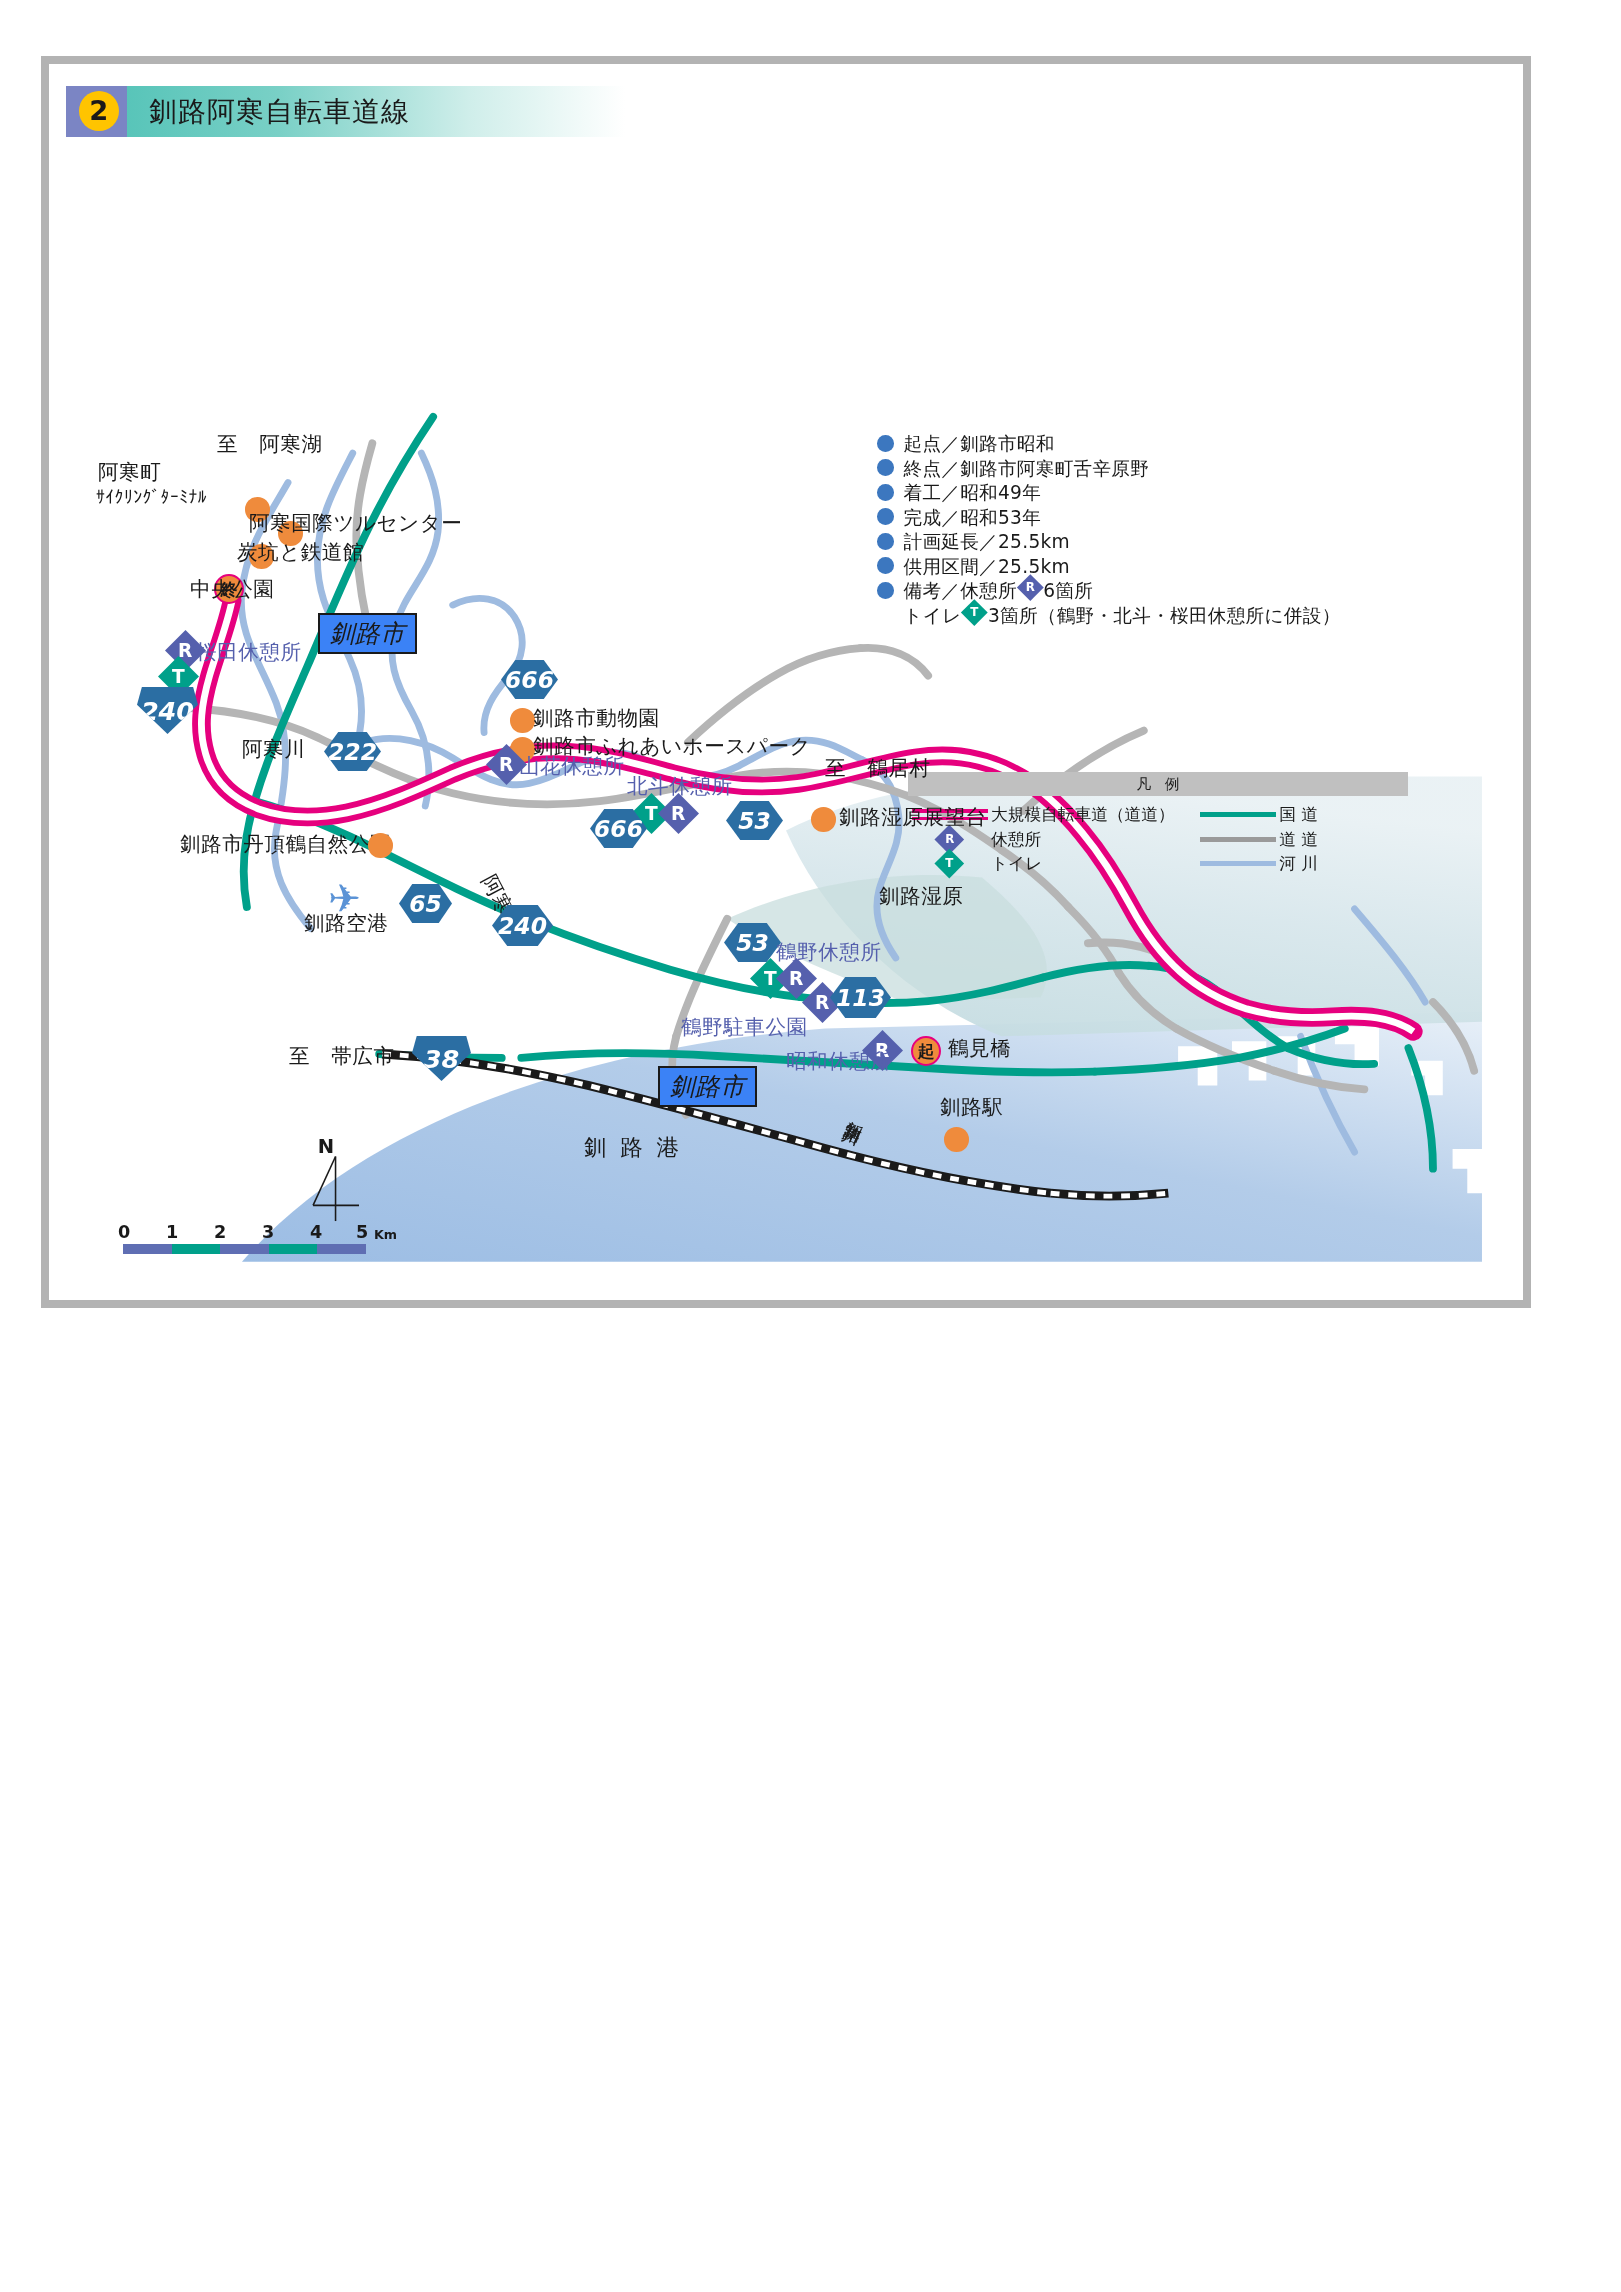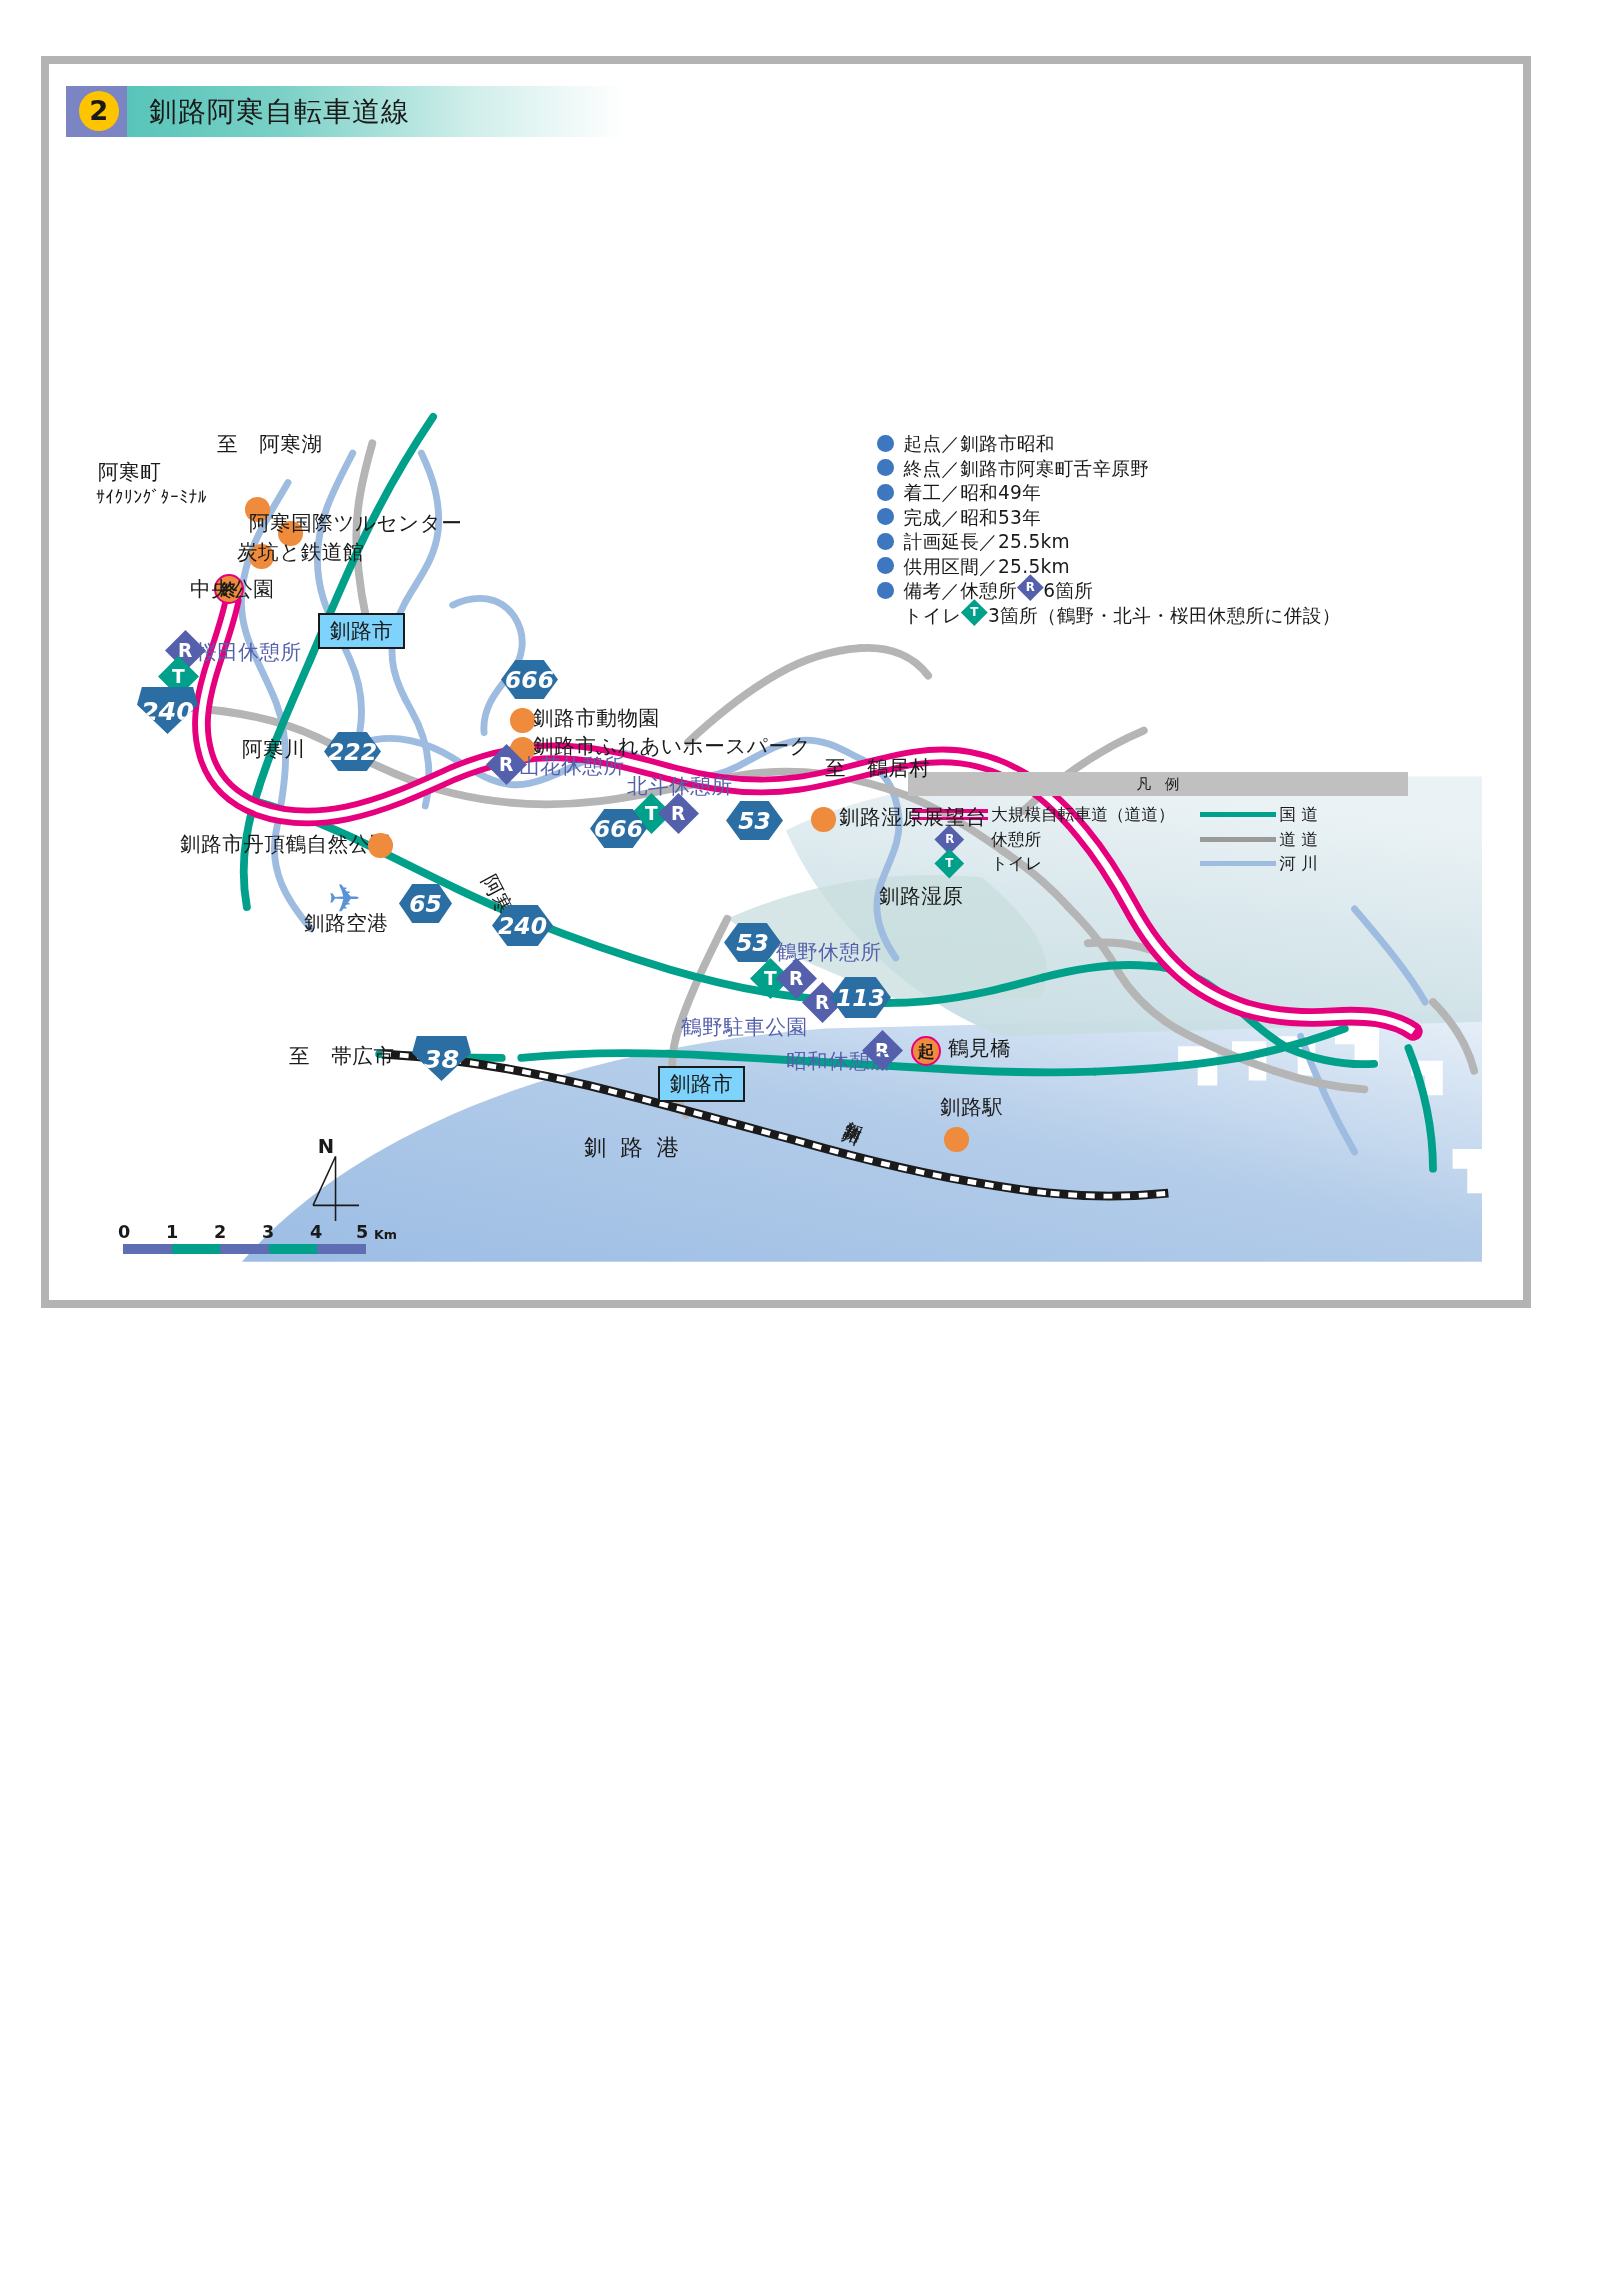--- a/index.html
+++ b/index.html
@@ -82,22 +82,22 @@
   #map{position:absolute;left:41px;top:56px;width:1490px;height:1252px;}
   #map svg{display:block;}
   .mlabel{
     position:absolute;font-size:20.6px;color:#1a1a1a;white-space:nowrap;
     letter-spacing:0.5px;
   }
   .mlabel.blue{color:#5560ad;}
   .mlabel.small{font-size:17.6px;}
   .mlabel.wide{letter-spacing:13.7px;}
   .citybox{
-    position:absolute;border:2px solid #1a1a1a;background:#7dd3fc;
-    padding:2px 9.8px;font-size:21px;color:#1a1a1a;white-space:nowrap;
+    position:absolute;border:2px solid #1a1a1a;background:#3b82f6;
+    padding:2px 9.8px;font-size:25px;color:#1a1a1a;white-space:nowrap;font-style:italic;
   }
   .dot{
     position:absolute;width:24.5px;height:24.5px;border-radius:50%;
     background:#ef8b3c;
   }
   .shield{
     position:absolute;display:flex;align-items:center;justify-content:center;
     color:#ffffff;font-weight:bold;font-style:italic;
   }
   .shield.hex{

